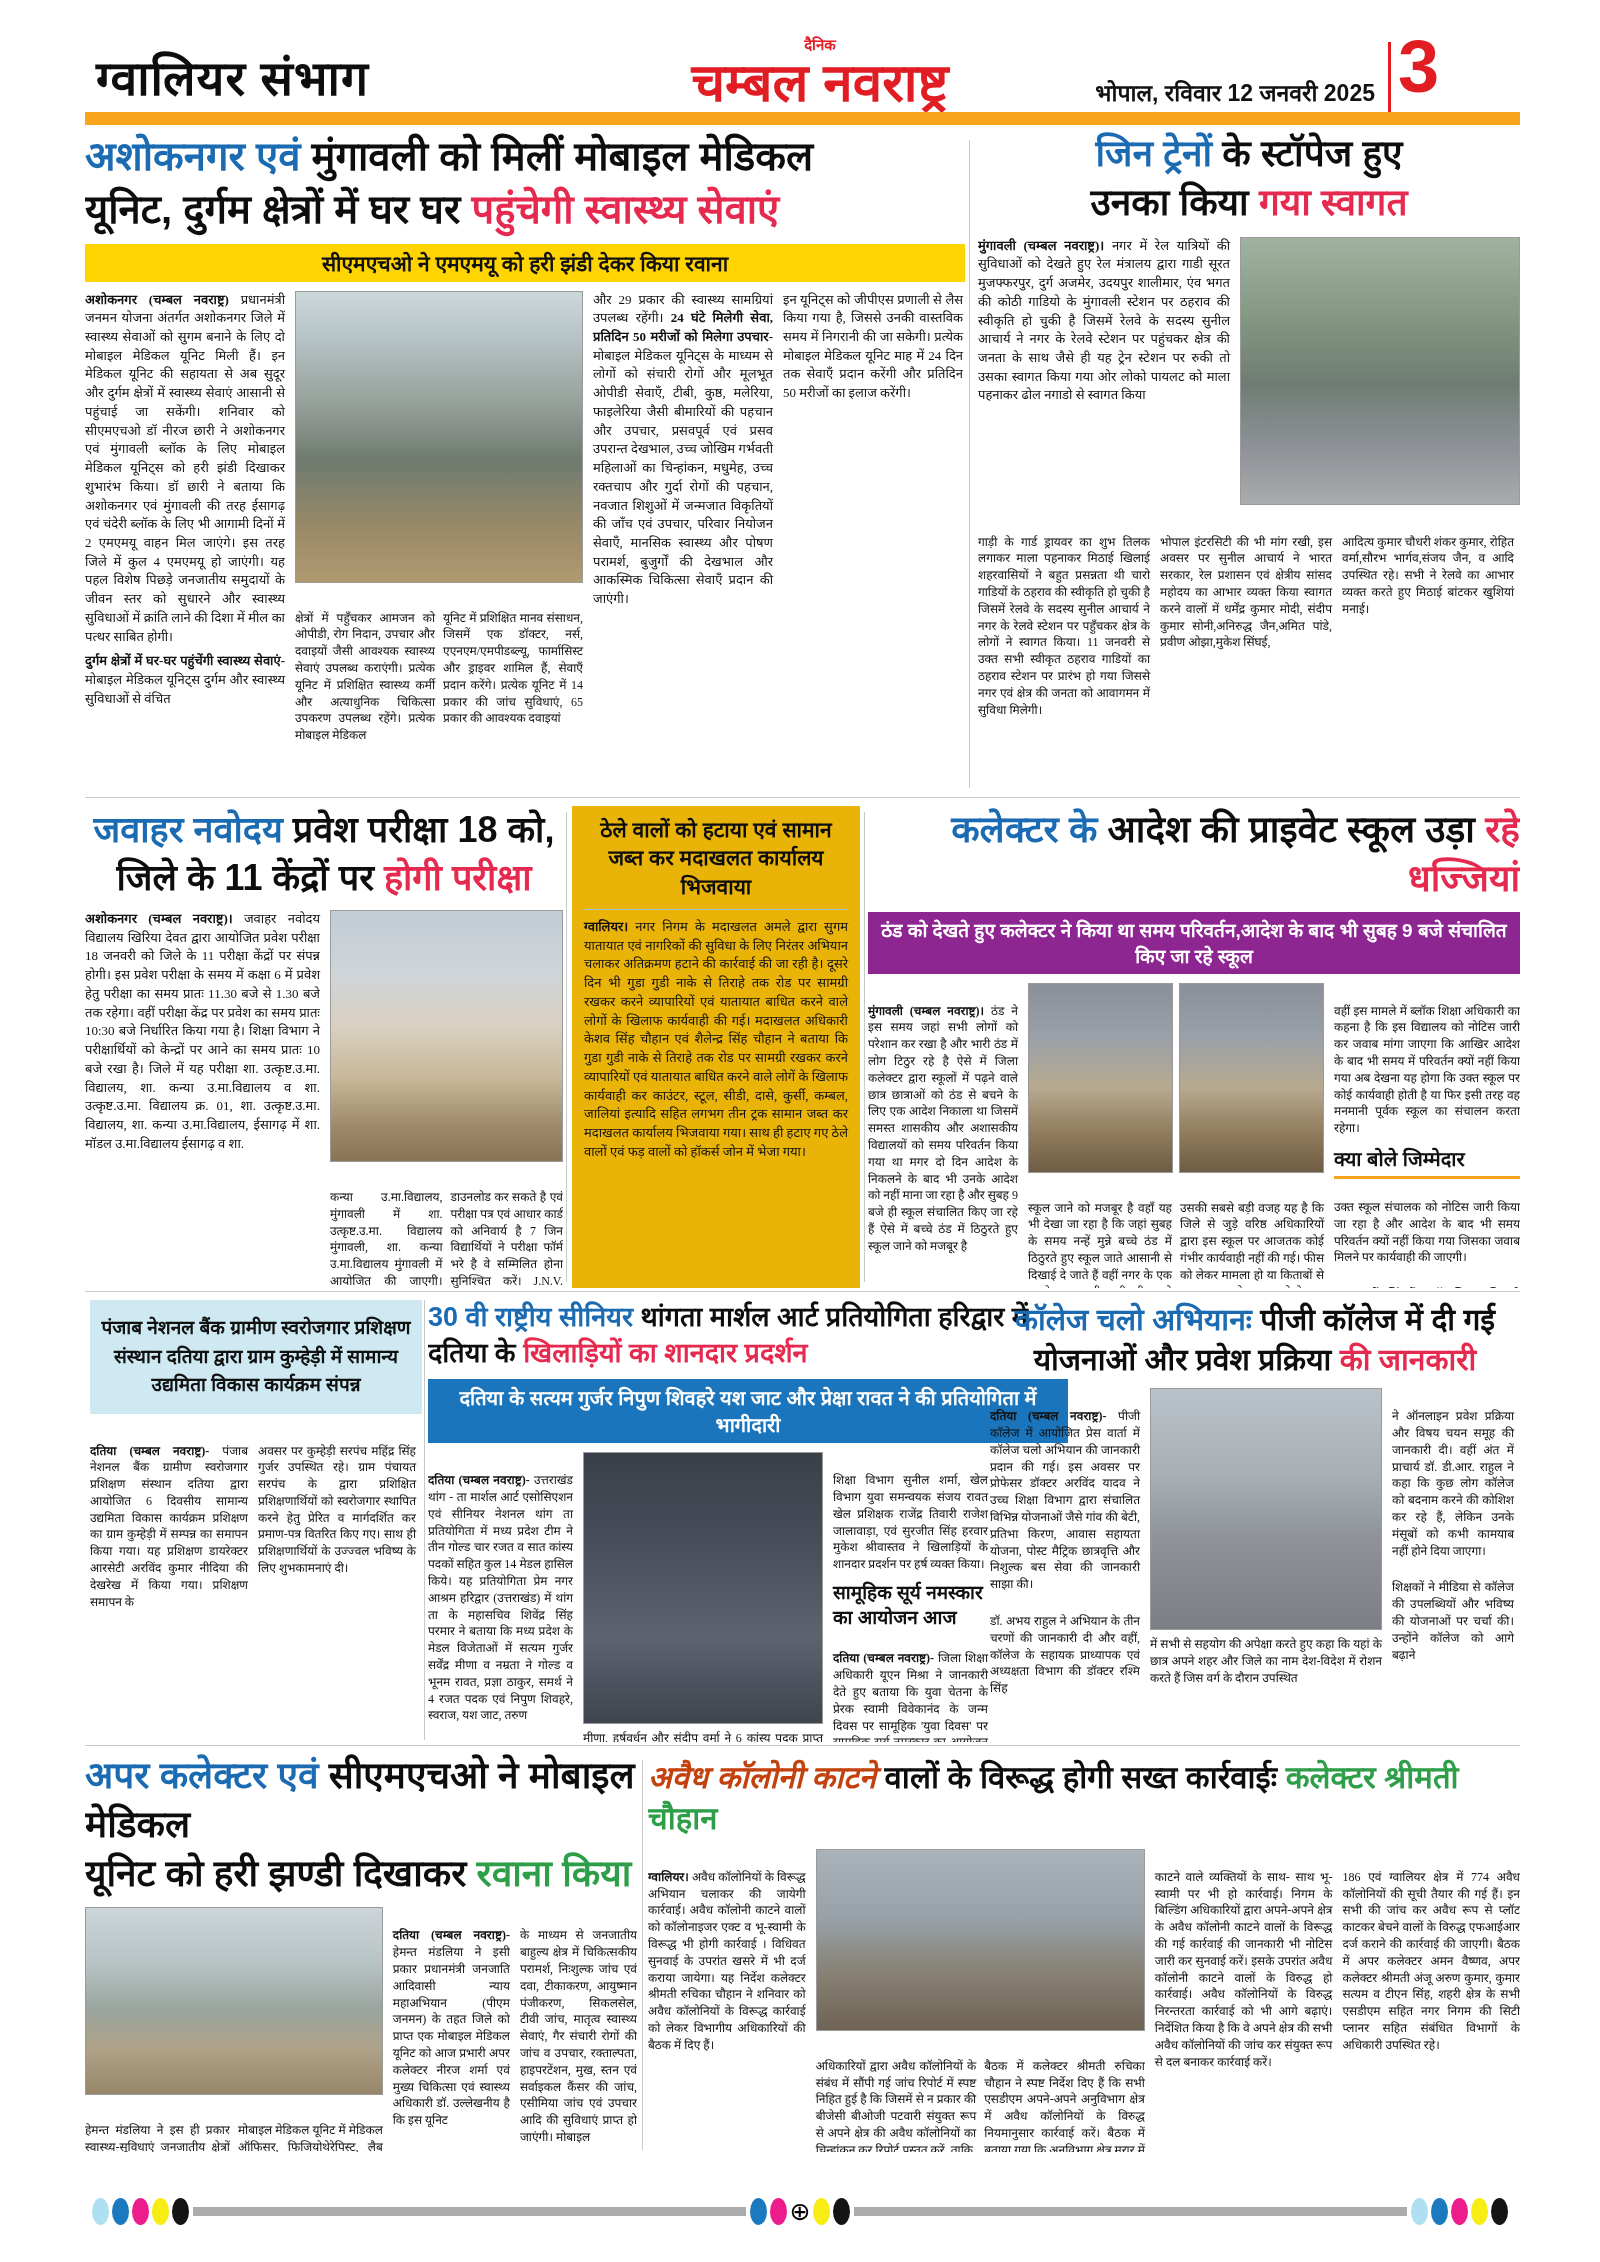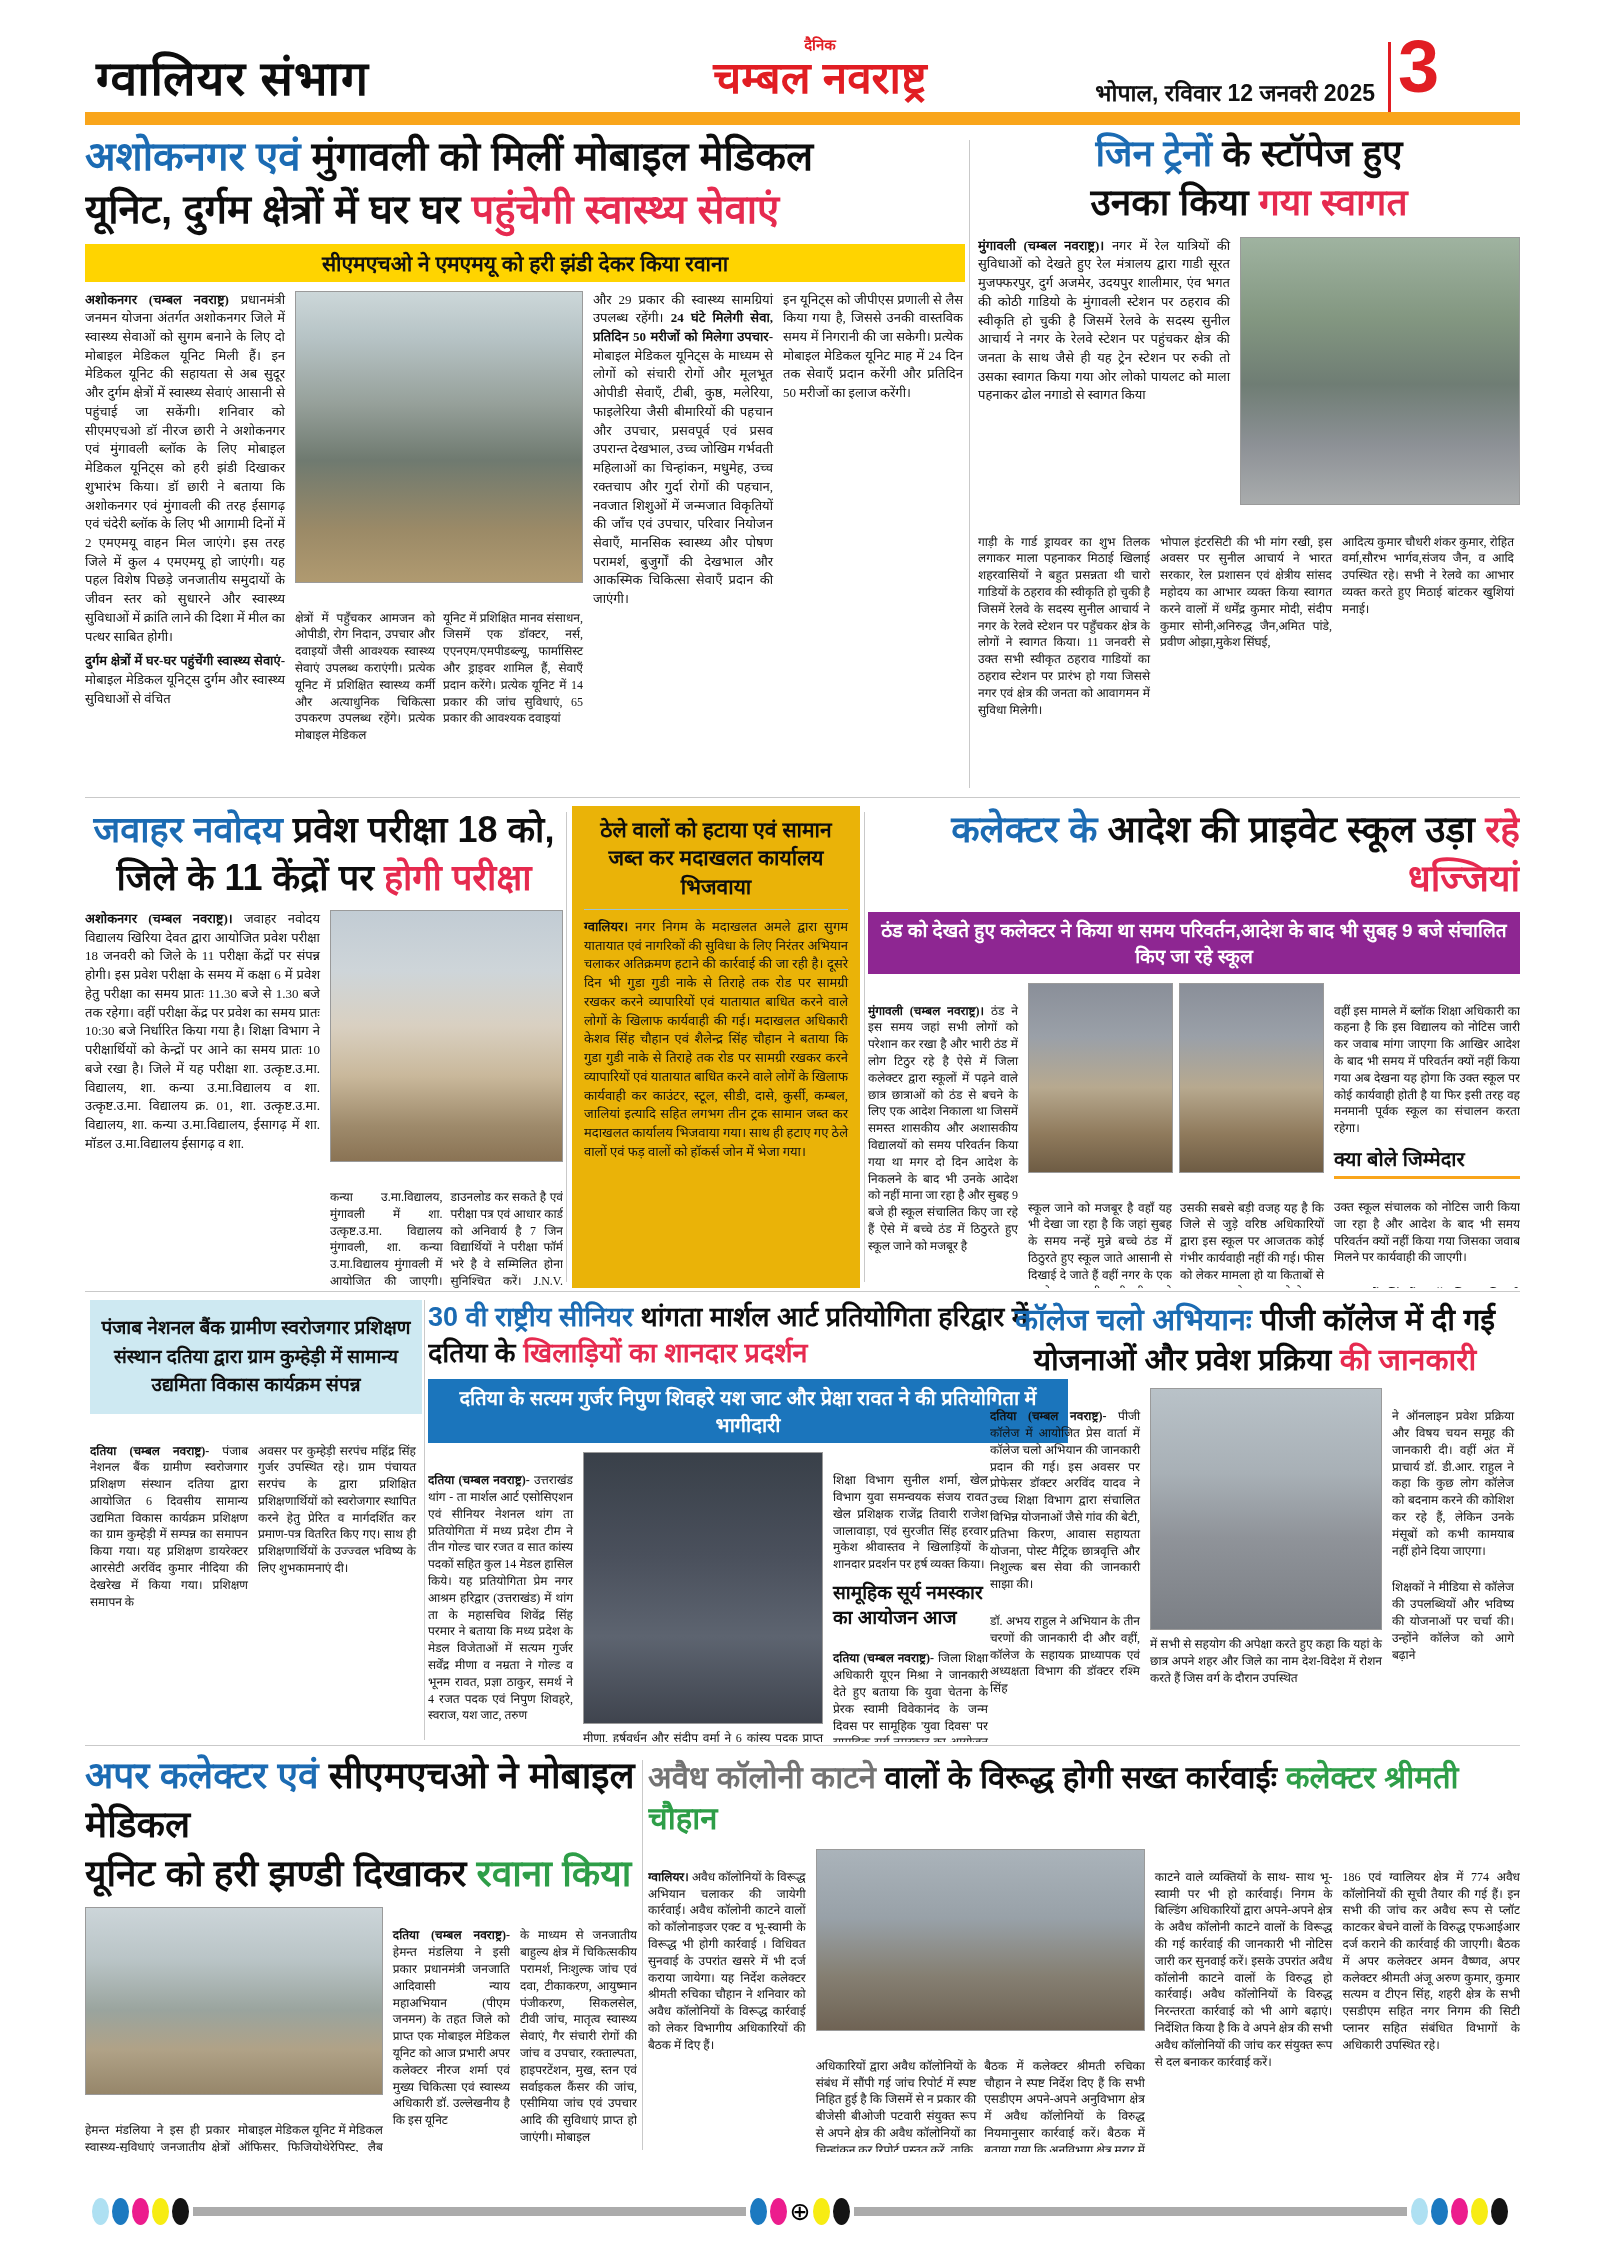--- a/index.html
+++ b/index.html
@@ -2,29 +2,29 @@
 <html><head>
 <meta charset="utf-8">
 <style>
   html,body{margin:0;padding:0;background:#e8e8e8;}
   .page{position:relative;width:1600px;height:2262px;background:#ffffff;margin:0 auto;overflow:hidden;
         font-family:"Liberation Sans","DejaVu Sans",sans-serif;color:#111;}
   
   .section-title{position:absolute;left:96px;top:44px;font-size:48px;font-weight:800;letter-spacing:1px;color:#0d0d0d;}
   .logo{position:absolute;left:640px;top:34px;width:360px;text-align:center;}
   .logo-top{font-size:15px;font-weight:700;color:#e11d23;}
-  .logo-main{font-size:44px;font-weight:800;color:#e11d23;line-height:1.1;}
+  .logo-main{font-size:53px;font-weight:800;color:#e11d23;line-height:1.1;}
   .edition{position:absolute;left:1095px;top:76px;width:280px;text-align:right;font-size:23px;font-weight:700;}
   .pagenum-rule{position:absolute;left:1388px;top:42px;width:3px;height:70px;background:#e11d23;}
   .pagenum{position:absolute;left:1398px;top:24px;font-size:74px;font-weight:800;color:#e11d23;}
   .orange-bar{position:absolute;left:85px;top:112px;width:1435px;height:13px;background:#f9a51b;}
   
   .art{position:absolute;overflow:hidden;}
   .hl{margin:0;font-weight:800;color:#0d0d0d;line-height:1.32;}
-  .c-blue{color:#1b6bb3;} .c-red{color:#e62a4f;} .c-green{color:#2e9e48;} .c-teal{color:#737373;}
+  .c-blue{color:#1b6bb3;} .c-red{color:#e62a4f;} .c-green{color:#2e9e48;} .c-teal{color:#c2410c;font-style:italic;}
   .kicker{font-weight:700;text-align:center;padding:5px 6px;margin-top:8px;}
   .k-yellow{background:#ffd400;color:#111;font-size:21px;}
   .k-purple{background:#8e2692;color:#fff;font-size:19px;}
   .k-blue{background:#1b75bc;color:#fff;font-size:20px;}
   .cols{display:flex;gap:10px;margin-top:9px;align-items:flex-start;}
   .col{min-width:0;}
   .bt{margin:0 0 6px;text-align:justify;font:13px/1.44 "Liberation Serif","DejaVu Serif",serif;}
   .bt.sm{font-size:12px;line-height:1.4;margin-top:20px;}
   .dl{font-weight:bold;}
   .minicols{display:flex;gap:8px;margin-top:7px;}

